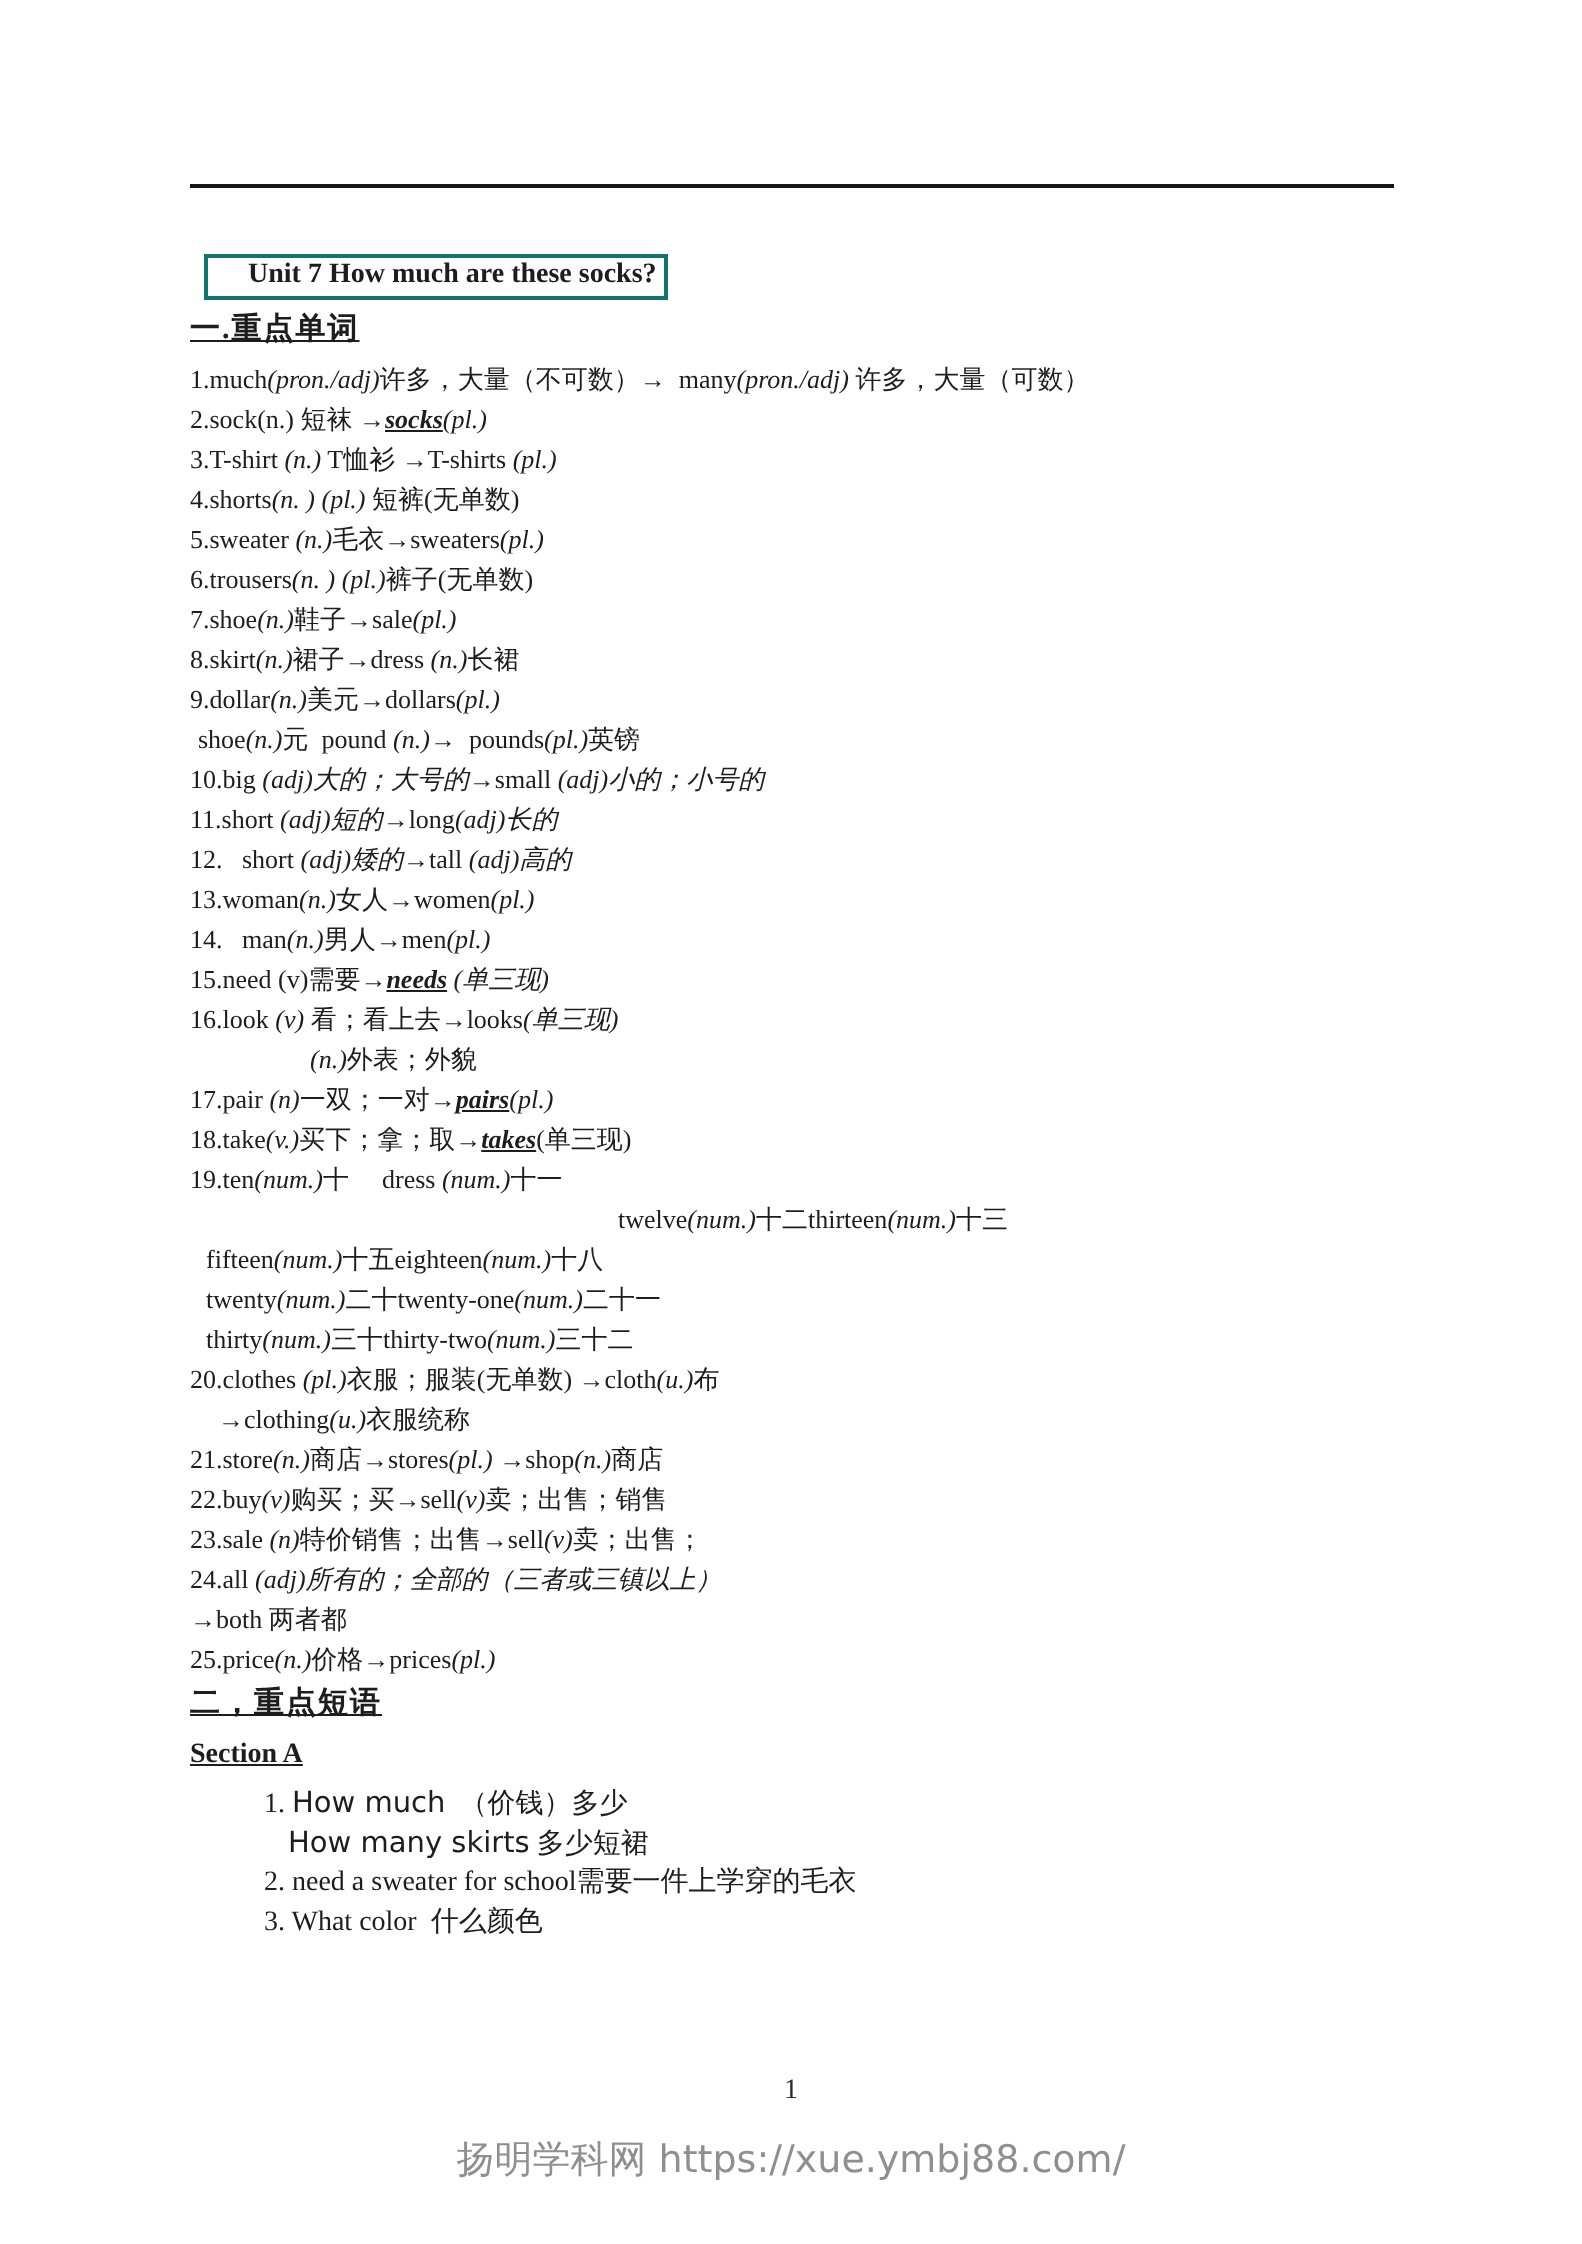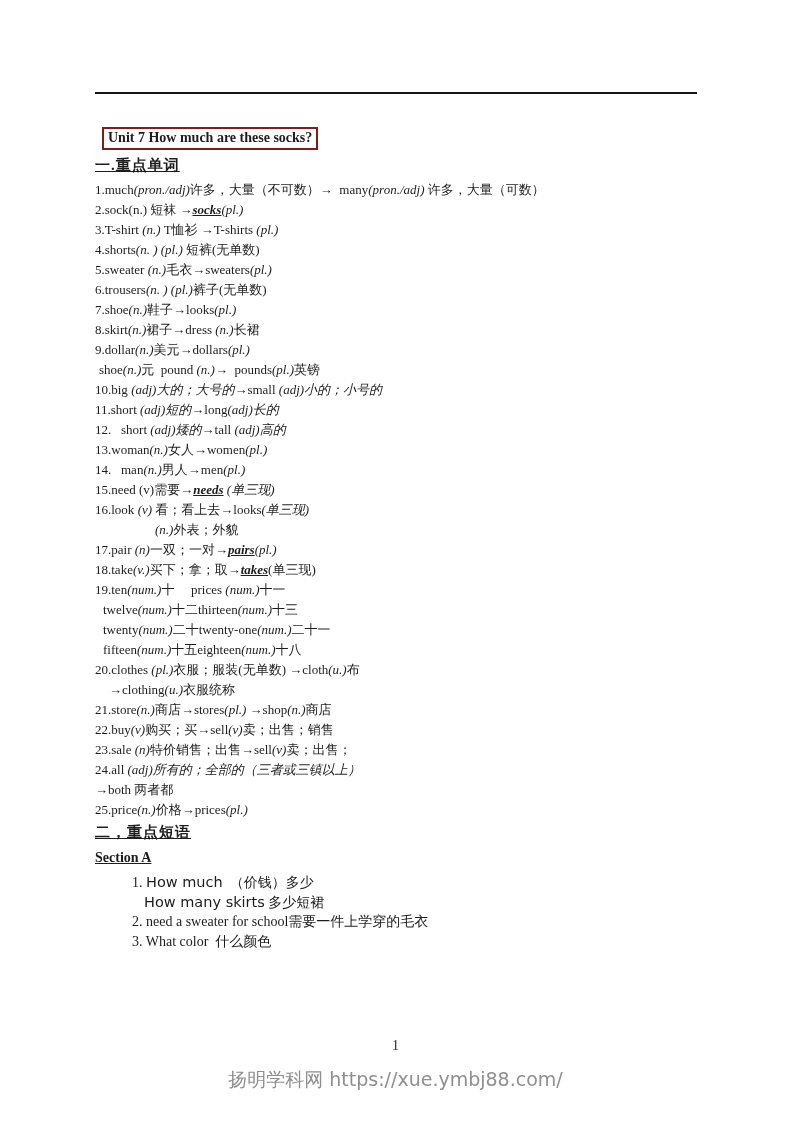--- a/index.html
+++ b/index.html
@@ -1,21 +1,21 @@
 <!DOCTYPE html>
 <html><head>
 <meta charset="utf-8">
 <style>
   html,body{margin:0;padding:0;background:#e8e8e8;}
   .page{position:relative;width:791px;height:1122px;background:#ffffff;margin:0 auto;
         font-family:"Liberation Serif",serif;color:#1d1d1d;overflow:hidden;}
   .top-rule{position:absolute;left:95px;top:92px;width:602px;height:2px;background:#161616;}
   .doc{position:absolute;left:95px;top:127px;width:615px;}
-  .title-box{display:inline-block;margin-left:7px;border:2px solid #7f1d1d;
-             padding:0 4px 2px 4px;font-weight:bold;font-size:14px;line-height:17px;}
+  .title-box{display:inline-block;margin-left:7px;border:2px solid #0f766e;
+             padding:0 4px 2px 20px;font-weight:bold;font-size:14px;line-height:17px;}
   .h1{margin-top:5px;font-size:15px;font-weight:bold;text-decoration:underline;line-height:21px;letter-spacing:1px;}
   .list{margin-top:4px;font-size:13px;line-height:20px;}
   .line{white-space:pre-wrap;height:20px;}
   .i{font-style:italic;}
   .k{font-weight:bold;font-style:italic;text-decoration:underline;}
   .s{font-family:"DejaVu Sans","Liberation Sans",sans-serif;font-size:14.5px;}
   .cell{display:inline-block;white-space:pre;}
   .h2{margin-top:2px;font-size:15px;font-weight:bold;text-decoration:underline;line-height:20px;letter-spacing:1px;}
   .h3{margin-top:7px;font-size:14px;font-weight:bold;text-decoration:underline;line-height:18px;}
   .plist{margin-top:5px;font-size:14px;line-height:20px;margin-left:37px;}
@@ -34,38 +34,39 @@
 
     <div class="h1">一.重点单词</div>
 
     <div class="list" id="word-list">
         <div class="line"><span class="">1.much</span><span class="i">(pron./adj)</span><span class="">许多，大量（不可数）→  many</span><span class="i">(pron./adj)</span><span class=""> 许多，大量（可数）</span></div>
         <div class="line"><span class="">2.sock(n.) 短袜 →</span><span class="k">socks</span><span class="i">(pl.)</span></div>
         <div class="line"><span class="">3.T-shirt </span><span class="i">(n.)</span><span class=""> T恤衫 →T-shirts </span><span class="i">(pl.)</span></div>
         <div class="line"><span class="">4.shorts</span><span class="i">(n. )</span><span class=""> </span><span class="i">(pl.)</span><span class=""> 短裤(无单数)</span></div>
         <div class="line"><span class="">5.sweater </span><span class="i">(n.)</span><span class="">毛衣→sweaters</span><span class="i">(pl.)</span></div>
         <div class="line"><span class="">6.trousers</span><span class="i">(n. )</span><span class=""> </span><span class="i">(pl.)</span><span class="">裤子(无单数)</span></div>
-        <div class="line"><span class="">7.shoe</span><span class="i">(n.)</span><span class="">鞋子→looks</span><span class="i">(pl.)</span></div>
+        <div class="line"><span class="">7.shoe</span><span class="i">(n.)</span><span class="">鞋子→sale</span><span class="i">(pl.)</span></div>
         <div class="line"><span class="">8.skirt</span><span class="i">(n.)</span><span class="">裙子→dress </span><span class="i">(n.)</span><span class="">长裙</span></div>
         <div class="line"><span class="">9.dollar</span><span class="i">(n.)</span><span class="">美元→dollars</span><span class="i">(pl.)</span></div>
         <div class="line" style="padding-left: 4px;"><span class="">shoe</span><span class="i">(n.)</span><span class="">元  pound </span><span class="i">(n.)</span><span class="">→  pounds</span><span class="i">(pl.)</span><span class="">英镑</span></div>
         <div class="line"><span class="">10.big </span><span class="i">(adj)大的；大号的</span><span class="">→small </span><span class="i">(adj)小的；小号的</span></div>
         <div class="line"><span class="">11.short </span><span class="i">(adj)短的</span><span class="">→long</span><span class="i">(adj)长的</span></div>
         <div class="line"><span class="">12.   short </span><span class="i">(adj)矮的</span><span class="">→tall </span><span class="i">(adj)高的</span></div>
         <div class="line"><span class="">13.woman</span><span class="i">(n.)</span><span class="">女人→women</span><span class="i">(pl.)</span></div>
         <div class="line"><span class="">14.   man</span><span class="i">(n.)</span><span class="">男人→men</span><span class="i">(pl.)</span></div>
         <div class="line"><span class="">15.need (v)需要→</span><span class="k">needs</span><span class=""> </span><span class="i">(单三现)</span></div>
         <div class="line"><span class="">16.look </span><span class="i">(v)</span><span class=""> 看；看上去→looks</span><span class="i">(单三现)</span></div>
         <div class="line" style="padding-left: 60px;"><span class="i">(n.)</span><span class="">外表；外貌</span></div>
         <div class="line"><span class="">17.pair </span><span class="i">(n)</span><span class="">一双；一对→</span><span class="k">pairs</span><span class="i">(pl.)</span></div>
         <div class="line"><span class="">18.take</span><span class="i">(v.)</span><span class="">买下；拿；取→</span><span class="k">takes</span><span class="">(单三现)</span></div>
-        <div class="line"><span class="cell" style="min-width: 96px;"><span class="">19.ten</span><span class="i">(num.)</span><span class="">十</span></span><span class="cell"><span class="">prices </span><span class="i">(num.)</span><span class="">十一</span></span></div>
-        <div class="line" style="padding-left: 8px;"><span class="cell" style="min-width: 88px;"><span class="">twelve</span><span class="i">(num.)</span><span class="">十二</span></span><span class="cell"><span class="">thirteen</span><span class="i">(num.)</span><span class="">十三</span></span></div>
+        <div class="line"><span class="cell" style="min-width: 96px;"><span class="">19.ten</span><span class="i">(num.)</span><span class="">十</span></span><span class="cell"><span class="">dress </span><span class="i">(num.)</span><span class="">十一</span></span></div>
+        <div class="line" style="padding-left: 8px; text-align: center;"><span class="cell" style="min-width: 88px;"><span class="">twelve</span><span class="i">(num.)</span><span class="">十二</span></span><span class="cell"><span class="">thirteen</span><span class="i">(num.)</span><span class="">十三</span></span></div>
+        <div class="line" style="padding-left: 8px;"><span class="cell" style="min-width: 88px;"><span class="">fifteen</span><span class="i">(num.)</span><span class="">十五</span></span><span class="cell"><span class="">eighteen</span><span class="i">(num.)</span><span class="">十八</span></span></div>
         <div class="line" style="padding-left: 8px;"><span class="cell" style="min-width: 88px;"><span class="">twenty</span><span class="i">(num.)</span><span class="">二十</span></span><span class="cell"><span class="">twenty-one</span><span class="i">(num.)</span><span class="">二十一</span></span></div>
-        <div class="line" style="padding-left: 8px;"><span class="cell" style="min-width: 88px;"><span class="">fifteen</span><span class="i">(num.)</span><span class="">十五</span></span><span class="cell"><span class="">eighteen</span><span class="i">(num.)</span><span class="">十八</span></span></div>
+        <div class="line" style="padding-left: 8px;"><span class="cell" style="min-width: 88px;"><span class="">thirty</span><span class="i">(num.)</span><span class="">三十</span></span><span class="cell"><span class="">thirty-two</span><span class="i">(num.)</span><span class="">三十二</span></span></div>
         <div class="line"><span class="">20.clothes </span><span class="i">(pl.)</span><span class="">衣服；服装(无单数) →cloth</span><span class="i">(u.)</span><span class="">布</span></div>
         <div class="line" style="padding-left: 14px;"><span class="">→clothing</span><span class="i">(u.)</span><span class="">衣服统称</span></div>
         <div class="line"><span class="">21.store</span><span class="i">(n.)</span><span class="">商店→stores</span><span class="i">(pl.)</span><span class=""> →shop</span><span class="i">(n.)</span><span class="">商店</span></div>
         <div class="line"><span class="">22.buy</span><span class="i">(v)</span><span class="">购买；买→sell</span><span class="i">(v)</span><span class="">卖；出售；销售</span></div>
         <div class="line"><span class="">23.sale </span><span class="i">(n)</span><span class="">特价销售；出售→sell</span><span class="i">(v)</span><span class="">卖；出售；</span></div>
         <div class="line"><span class="">24.all </span><span class="i">(adj)所有的；全部的（三者或三镇以上）</span></div>
         <div class="line"><span class="">→both 两者都</span></div>
         <div class="line"><span class="">25.price</span><span class="i">(n.)</span><span class="">价格→prices</span><span class="i">(pl.)</span></div>
       </div>
 

